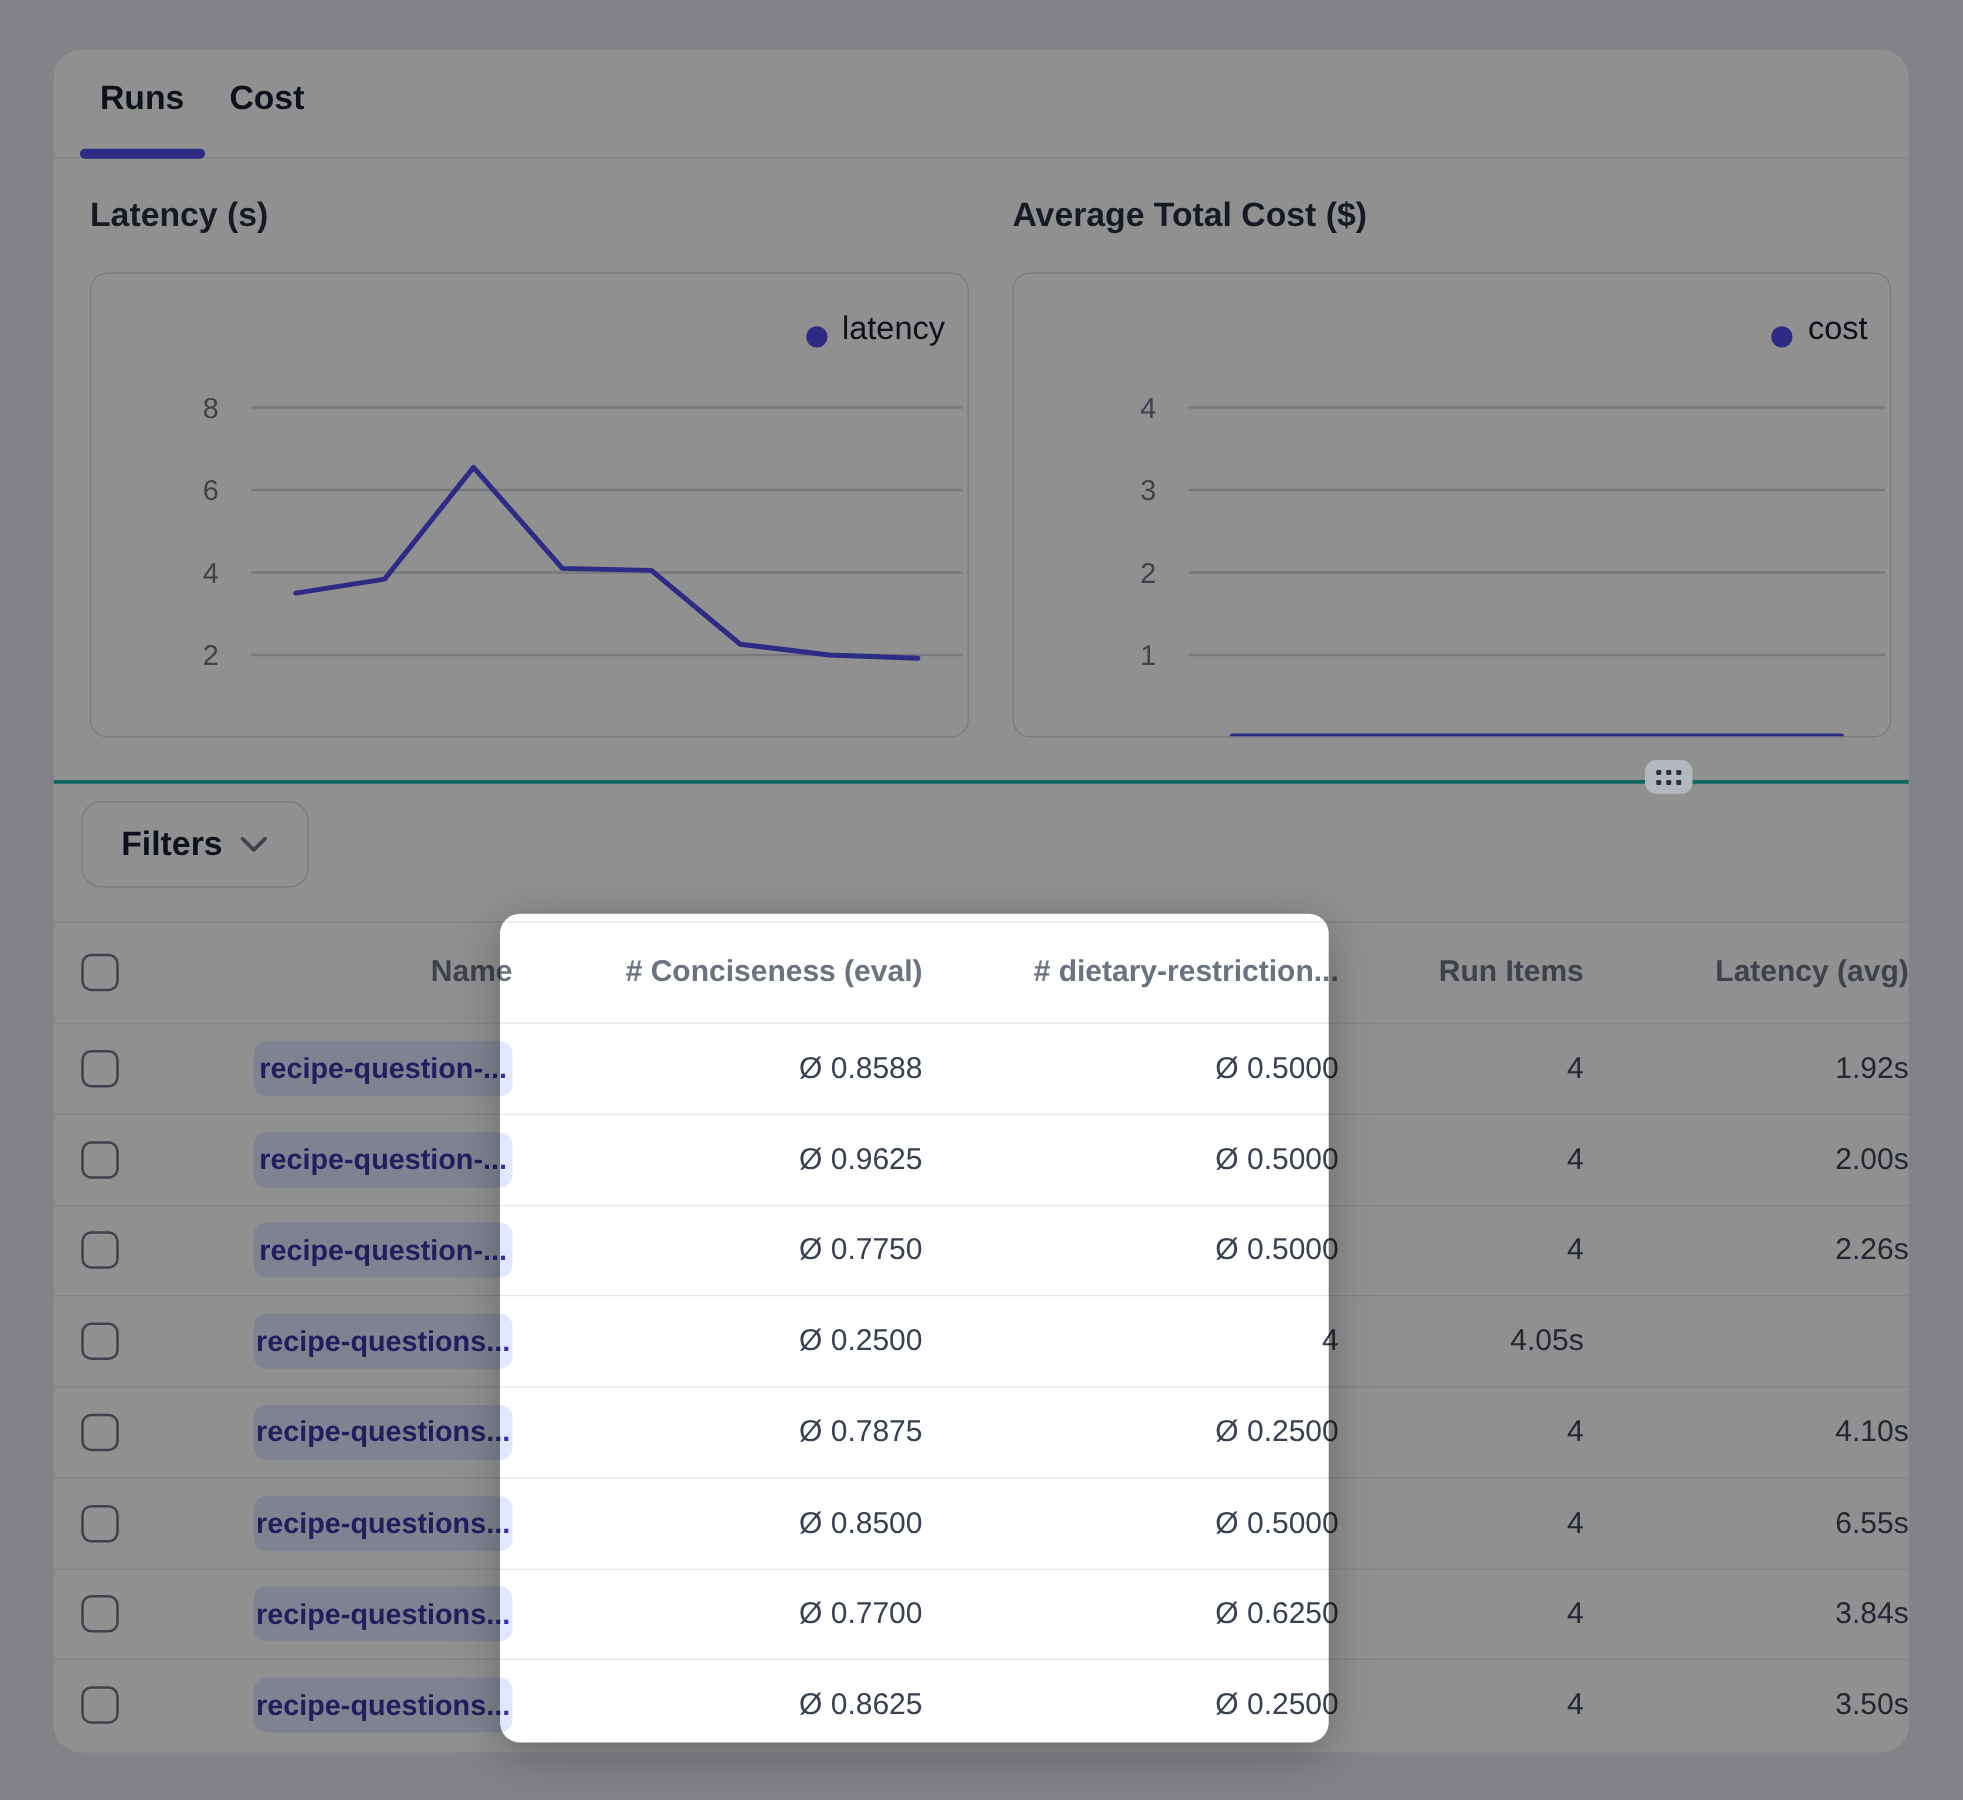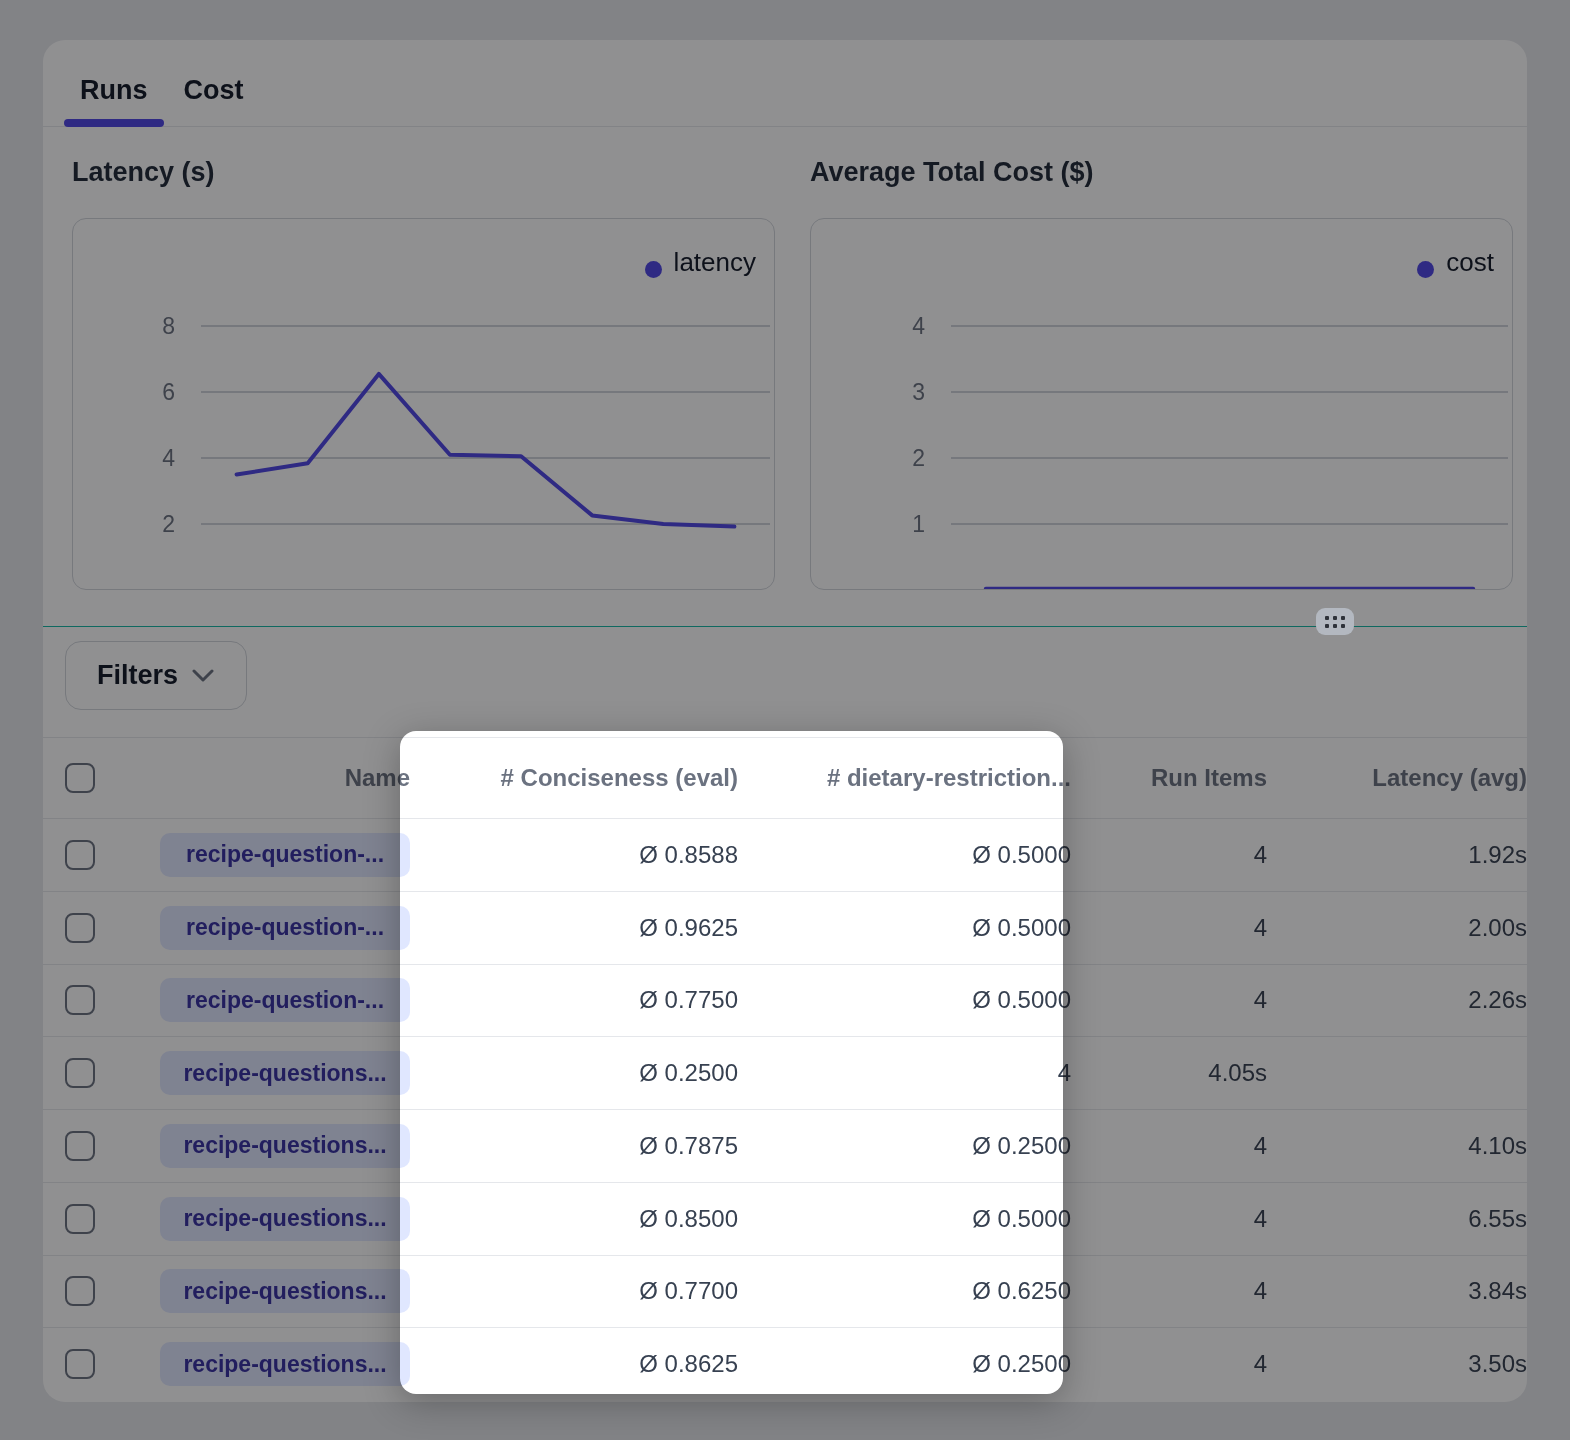--- a/index.html
+++ b/index.html
@@ -12,28 +12,28 @@
     color:#111827;
   }
 
   .card {
     position:absolute; left:43px; top:40px; width:1484px; height:1362px;
     background:#ffffff; border-radius:22px;
   }
 
   
   .tabs { height:87px; border-bottom:1px solid #e5e7eb; display:flex; align-items:flex-end; padding-left:37px; gap:36px; }
-  .tab { position:relative; font-size:27px; font-weight:600; color:#111827; padding-bottom:20px; cursor:pointer; }
+  .tab { position:relative; font-size:27px; font-weight:600; color:#111827; padding-bottom:32px; cursor:pointer; }
   .tab.active::after {
     content:""; position:absolute; left:-16px; right:-16px; bottom:-1px; height:8px;
     background:var(--accent); border-radius:4px;
   }
 
   
-  .charts { position:relative; height:500px; border-bottom:1px solid #14b8a6;padding-left:13px; }
+  .charts { position:relative; height:500px; border-bottom:3px solid #14b8a6;padding-left:13px; }
   .chart { position:absolute; top:0; width:703px; height:500px; }
   .chart.latency { left:29px; }
   .chart.cost    { left:767px; }
   .chart-title { position:absolute; left:0; top:30px; font-size:27px; font-weight:600; color:#1f2937; }
   .panel {
     position:absolute; left:0; top:91px; width:703px; height:372px;
     border:1px solid #d1d5db; border-radius:14px;
   }
   svg.plot { display:block; width:701px; height:370px; }
   svg.plot text { font-family:"Liberation Sans","DejaVu Sans",sans-serif; }
@@ -66,21 +66,21 @@
   }
   .trow.header { height:80px; border-top:none; }
   .cell { font-size:24px; color:#374151;text-align:right; }
   .trow.header .cell { color:#6b7280; font-weight:600; }
   .checkbox {
     display:block; width:30px; height:30px; margin-left:22px;
     border:2px solid #6b7280; border-radius:8px; background:transparent; cursor:pointer;
   }
   .badge {
     display:inline-flex; align-items:center; justify-content:center;
-    width:250px; height:44px; margin-left:14px;
+    width:207px; height:44px; margin-left:14px;
     background:#e0e7ff; color:#3730a3; font-size:23px; font-weight:700;
     border-radius:10px; cursor:pointer;
   }
 
   
   .spotlight {
     position:absolute; left:400px; top:731px; width:663px; height:663px;
     border-radius:16px; z-index:10; pointer-events:none;
     box-shadow: 0 8px 36px rgba(0,0,0,0.28), 0 0 0 4000px rgba(8,8,10,0.45);
   }

